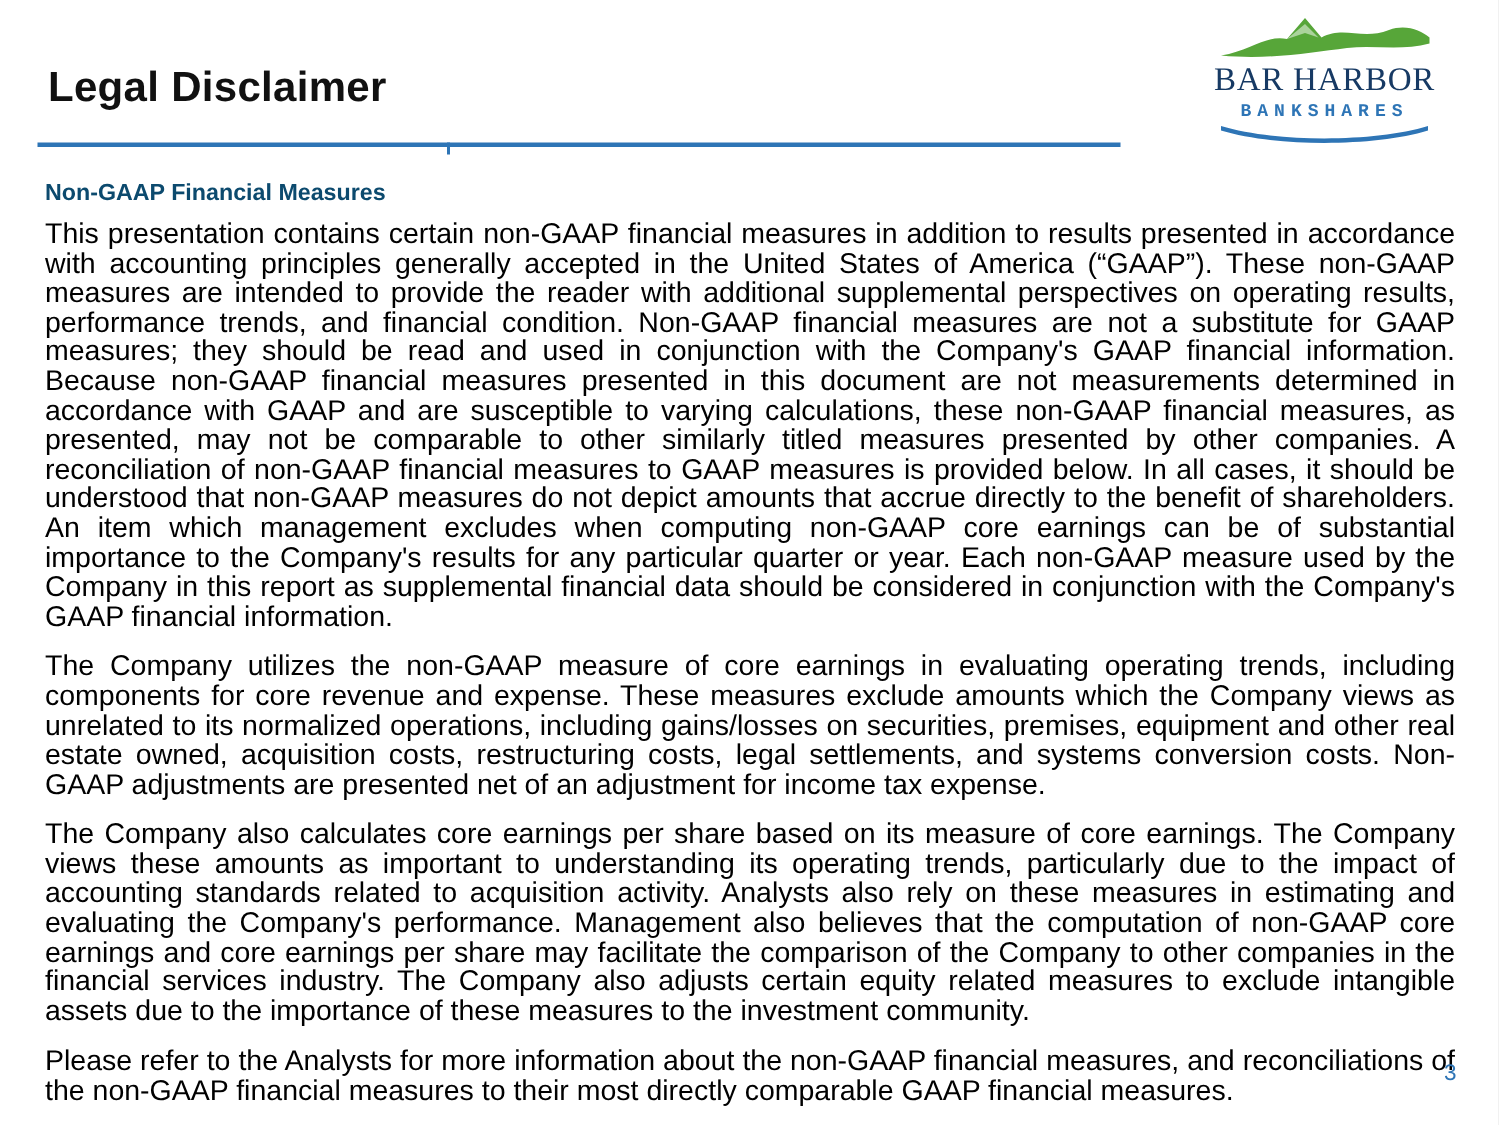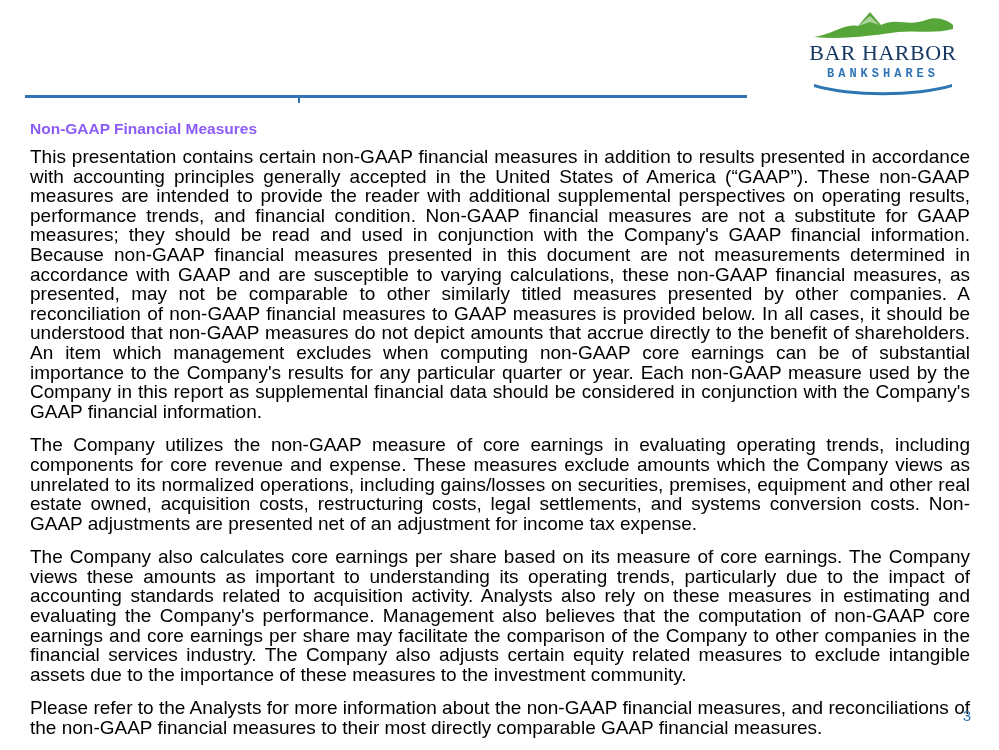--- a/index.html
+++ b/index.html
@@ -74,21 +74,21 @@
   .content {
     position: absolute;
     left: 30px;
     right: 29px;
     top: 120px;
   }
 
   .section-heading {
     font-size: 15.5px;
     font-weight: 700;
-    color: #8b5cf6;
+    color: #0c4a6e;
     margin-bottom: 9px;
   }
 
   .content p {
     font-size: 19px;
     line-height: 19.6px;
     color: #000000;
     text-align: justify;
     margin-bottom: 14px;
   }
@@ -99,20 +99,21 @@
     bottom: 26px;
     font-size: 15px;
     color: #2E75B6;
   }
 </style>
 </head>
 <body>
 
 <div class="slide">
 
+  <h1 class="slide-title">Legal Disclaimer</h1>
 
   <div class="title-rule"></div>
   <div class="title-rule-tick"></div>
 
   <div class="logo">
     <svg class="mountains" width="150" height="32" viewBox="0 0 150 32" xmlns="http://www.w3.org/2000/svg">
       <path d="M6 29 C 26 26 36 15 50 18 L 62 4 L 73 17 C 88 9 100 19 118 12 C 129 8 139 12 145 17 L 145 21 C 127 26 108 22 90 24 C 66 27 38 32 6 29 Z" fill="#57A639"></path>
       <path d="M50 18 L 62 8 L 71 17 L 62 14 Z" fill="#ffffff" opacity="0.5"></path>
     </svg>
     <div class="wordmark">BAR HARBOR</div>

